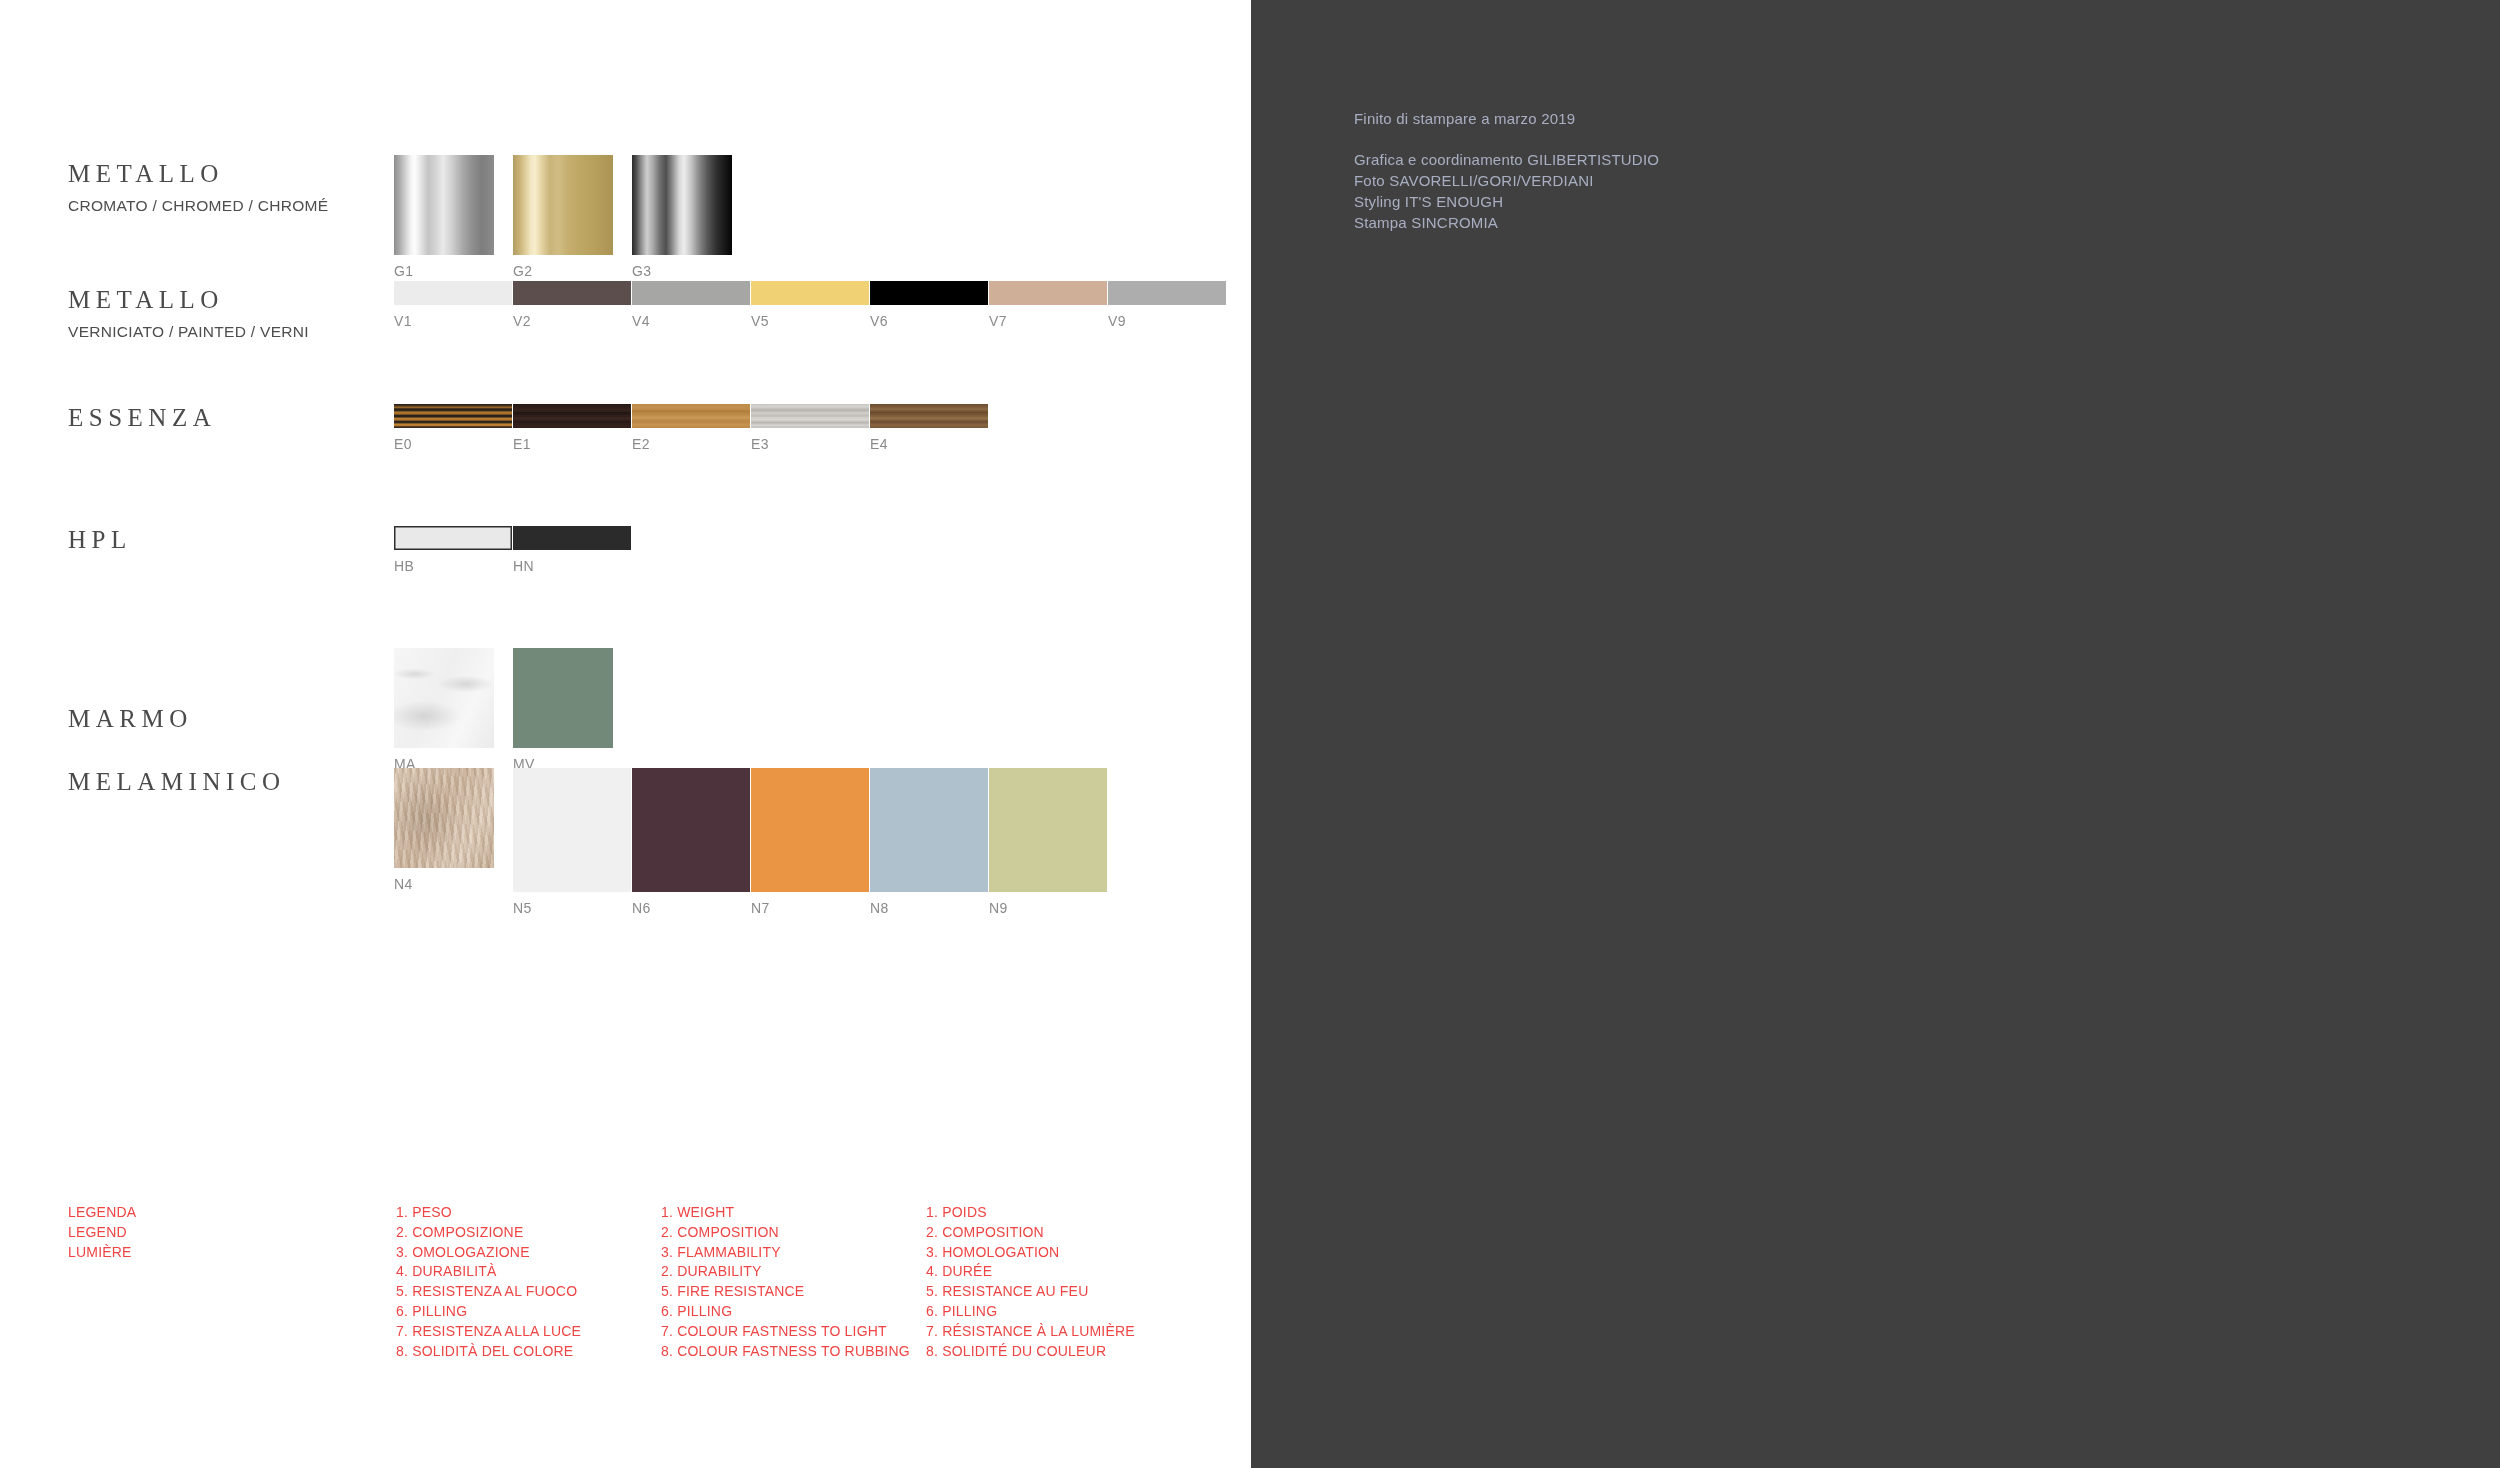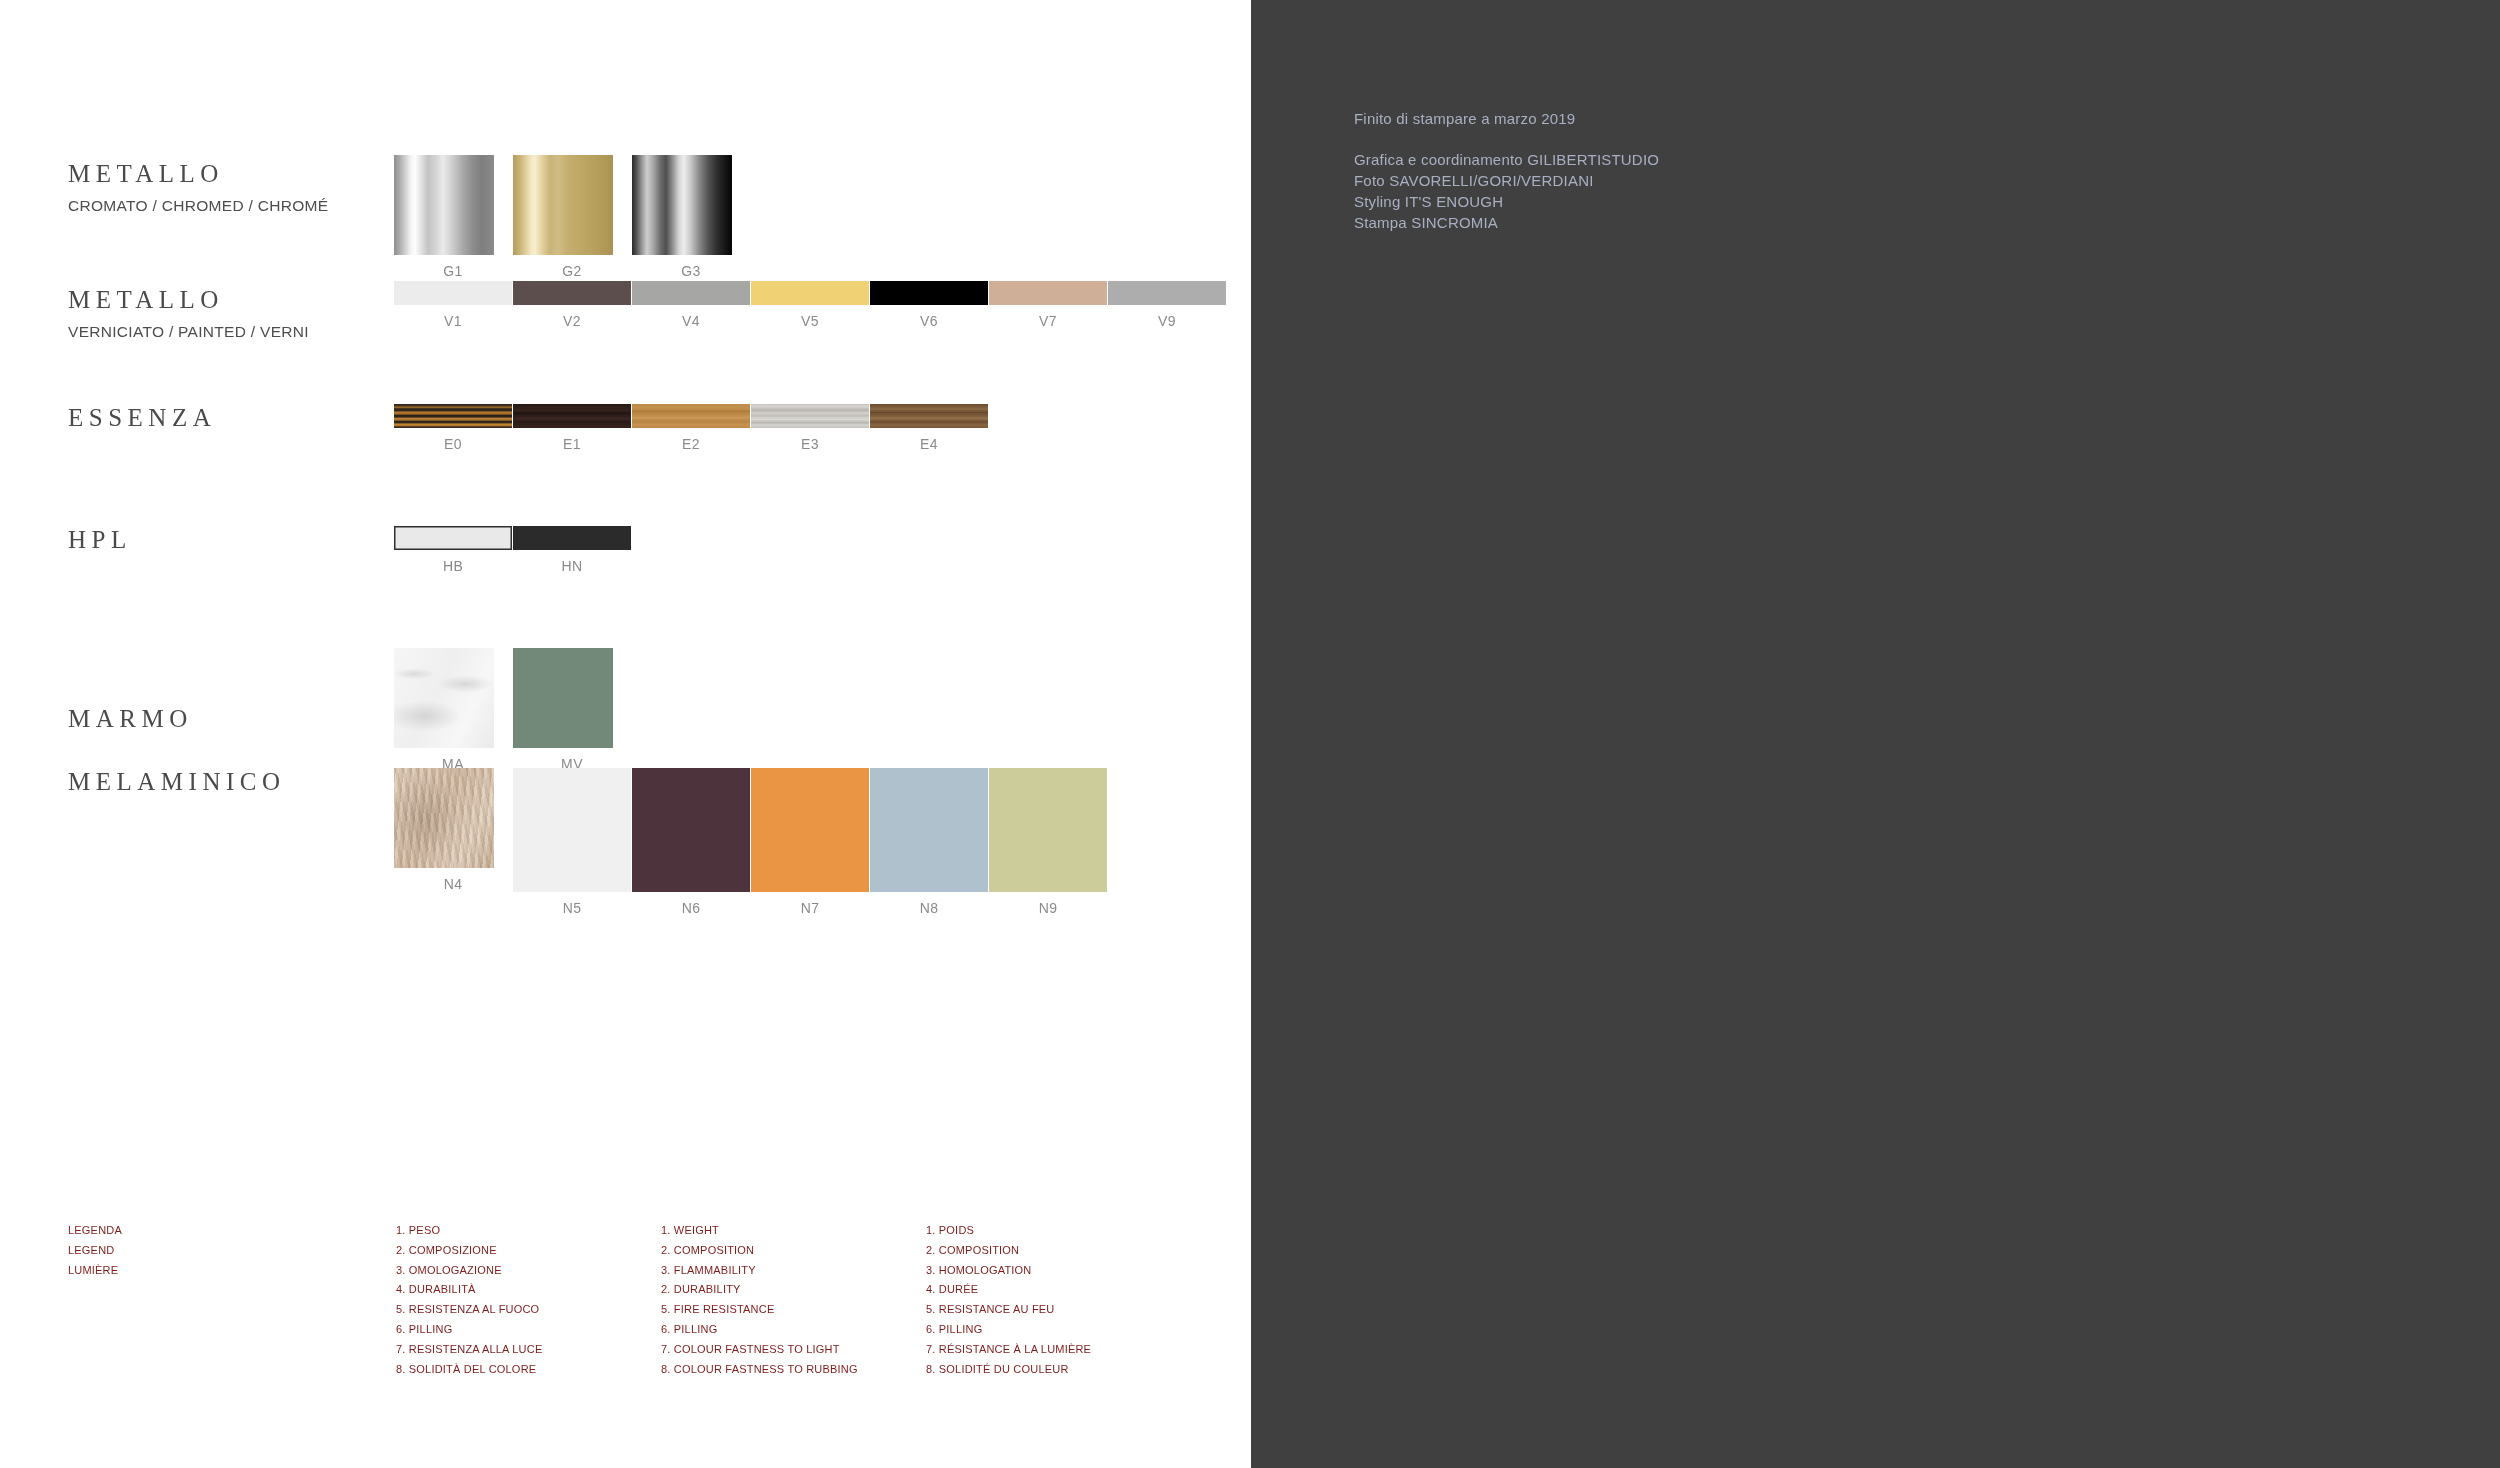--- a/index.html
+++ b/index.html
@@ -87,21 +87,20 @@
   .swatch-row {
     position: absolute;
     left: 394px;
     top: 0;
     display: flex;
   }
   .swatch-cell {
     width: 118px;
     margin-right: 1px;
     position: relative;
-    text-align: center;
   }
   .swatch {
     width: 100px;
     height: 100px;
     display: block;
     position: relative;
     overflow: hidden;
   }
   .swatch.bordered { box-shadow: inset 0 0 0 1.5px #2e2e2e; }
   .swatch-code {
@@ -220,26 +219,25 @@
 
   
   .legend {
     position: absolute;
     left: 68px;
     top: 1203px;
     width: 1100px;
     display: flex;
   }
   .legend-col {
-    font-size: 11px;
+    font-size: 14px;
     line-height: 19.8px;
-    color: #7f1d1d;
+    color: #ef4444;
     letter-spacing: .2px;
     white-space: nowrap;
-    margin-top: 18px;
   }
   .legend-col.c0 { width: 328px; }
   .legend-col.c1 { width: 265px; }
   .legend-col.c2 { width: 265px; }
   .legend-col.c3 { width: 240px; }
 
   
   .folio {
     position: absolute;
     left: 0;

